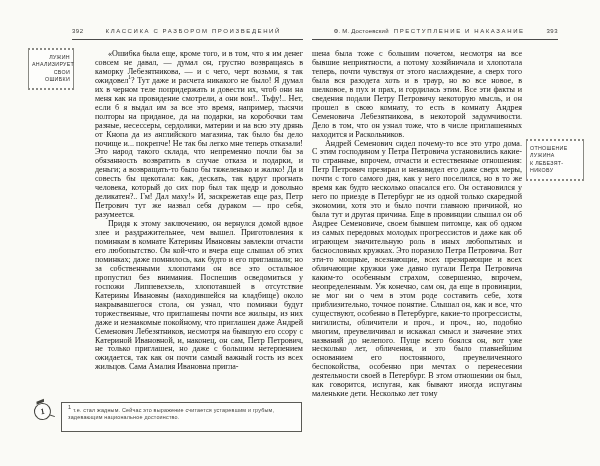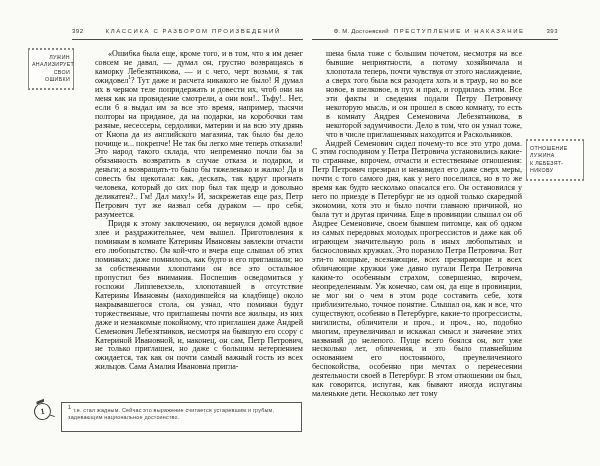--- a/index.html
+++ b/index.html
@@ -53,21 +53,21 @@
   
   .body-col{
     position:absolute;top:50px;
     text-align:justify;
     font-size:8.1px;line-height:8.95px;
     overflow:hidden;
   }
   .col-left{left:95px;width:208px;height:343px;}
   .col-right{left:312px;width:210px;height:369px;}
   .body-col p{margin:0;text-indent:13px;}
-  .body-col p.no-indent{text-indent:0;margin-left:14px;}
+  .body-col p.no-indent{text-indent:0;}
   sup.fn{font-size:5.5px;line-height:0;vertical-align:super;}
 
   
   .footnote-box{
     position:absolute;left:61px;top:402px;width:241px;height:30px;
     box-sizing:border-box;
     border:1px solid #5a5a55;
     background:#fdfdfb;
     font-family:"Liberation Sans", sans-serif;
     font-size:5.4px;line-height:7.2px;color:#3f3f3c;

